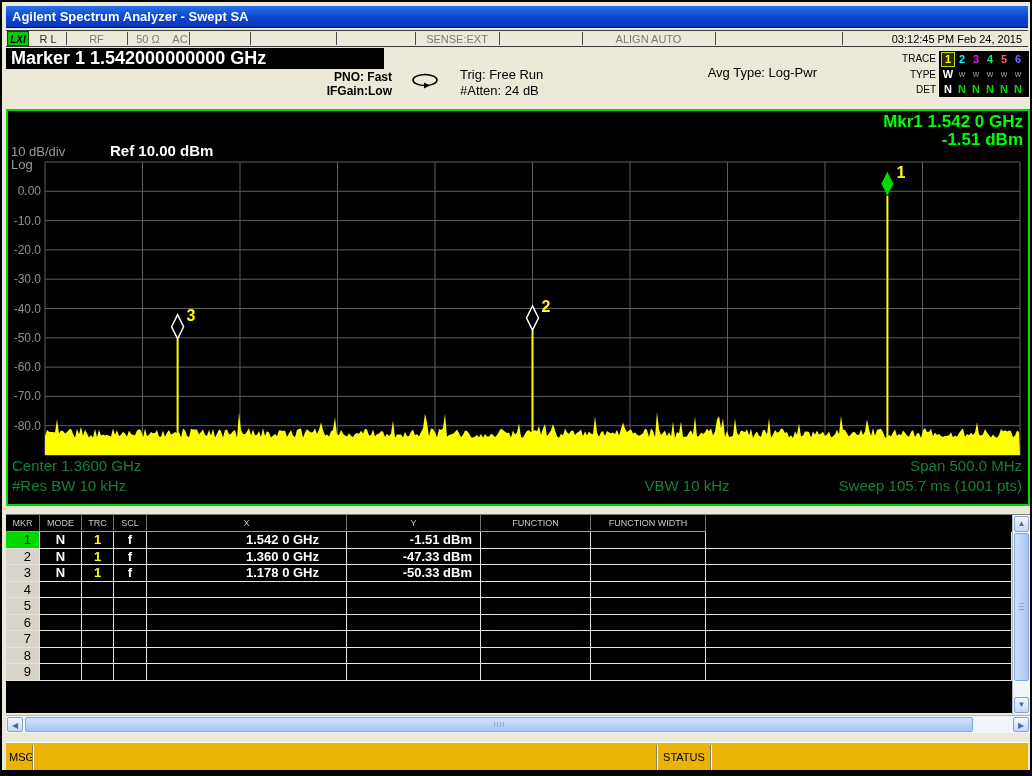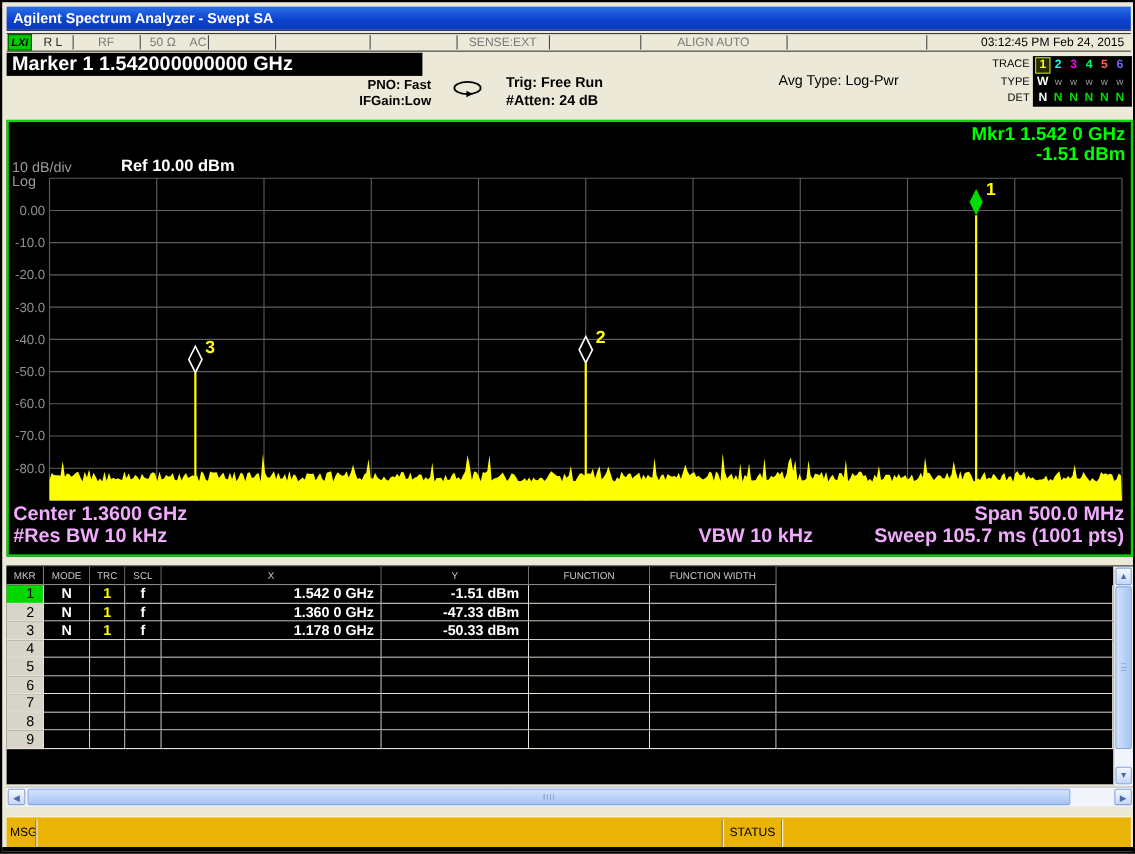--- a/index.html
+++ b/index.html
@@ -21,56 +21,56 @@
   .ss-txt{position:absolute;top:1px;line-height:14px;text-align:center;white-space:nowrap}
   .lxi{position:absolute;left:1px;top:0;width:22px;height:15px;background:#00cc00;
     color:#000;font-weight:bold;font-style:italic;font-size:10px;text-align:center;
     line-height:15px;border:1px solid #005000}
 
   
   .markerbar{left:4px;top:46px;width:378px;height:21px;background:#000;color:#fff;
     font-weight:bold;font-size:18px;line-height:21px;padding-left:5px;white-space:nowrap}
   .avgtype{left:585px;top:63px;width:230px;text-align:right;font-weight:normal;font-size:13px}
   .pnoblock{left:290px;width:100px;text-align:right;font-weight:bold;font-size:12px;line-height:13px}
-  .trigline{left:458px;font-weight:bold;font-size:13px;line-height:14px;white-space:nowrap}
+  .trigline{left:458px;font-weight:normal;font-size:13px;line-height:14px;white-space:nowrap}
   .tlabel{position:absolute;width:40px;text-align:right;font-size:10px;color:#000}
   .tracebox{left:937px;top:49px;width:90px;height:46px;background:#000;
     display:flex;flex-direction:column;justify-content:space-between;padding:1px 2px}
   .trow{display:flex;height:14px;align-items:center}
   .trow span{width:14px;text-align:center;font-weight:bold;font-size:11px;line-height:13px}
   .trow .sel{border:1px solid #b8e000;background:#2a2a00}
   .trow .typ-first{color:#fff}
   .trow .typ-rest{color:#9a9a9a;font-size:9px;font-weight:normal}
 
   
   .display{left:4px;top:107px;width:1024px;height:397px;background:#000;
     border:2px solid #00dc00}
   .display .abs{white-space:nowrap}
   .mkrline{right:5px;color:#00ff00;font-weight:bold;font-size:17px;text-align:left;line-height:18px}
   .scalelabel{left:3px;top:33px;color:#9a9a9a;font-size:13px}
   .reflabel{left:102px;top:31px;color:#fff;font-weight:bold;font-size:15px}
   .loglabel{left:3px;top:46px;color:#9a9a9a;font-size:13px}
-  .annot{color:#f0abfc;font-weight:bold;font-size:18px}
+  .annot{color:#15803d;font-weight:normal;font-size:15px}
   #spec{position:absolute;left:0;top:0}
 
   
   .mtable{left:4px;top:512px;width:1024px;height:199px;background:#000;border-top:1px solid #808080}
   .mhead{display:flex;height:17px}
   .mhead .hc{background:#000;color:#c8c8c8;font-size:9px;text-align:center;line-height:16px;
     border-right:1px solid #707070;border-bottom:1px solid #9a9a9a;overflow:hidden}
   .mrow{display:flex;height:16.5px}
   .cell{background:#000;color:#fff;font-size:13px;font-weight:bold;line-height:15px;
     border-right:1px solid #e6e3da;border-bottom:1px solid #e6e3da;overflow:hidden}
   .numcell{background:#d8d4ca;color:#000;font-weight:normal;text-align:right;padding-right:8px}
   .selrow .numcell{background:#00d800}
   .c0{width:34px}.c1{width:42px}.c2{width:32px}.c3{width:33px}.c4{width:200px}
   .c5{width:134px}.c6{width:110px}.c7{width:115px}.c8{width:306px}
   .mrow .c1,.mrow .c2,.mrow .c3{text-align:center}
   .mrow .c2{color:#ffff00}
-  .mrow .c4{text-align:right;padding-right:6px}
+  .mrow .c4{text-align:right;padding-right:27px}
   .mrow .c5{text-align:right;padding-right:8px}
 
   
   .vscroll{position:absolute;right:0;top:0;width:18px;height:199px;background:#f1f4fb;border-left:1px solid #b8b8b8}
   .sbtn{position:absolute;left:1px;right:1px;height:16px;border:1px solid #86a4dc;border-radius:2px;
     background:linear-gradient(180deg,#f4f8fe,#c6d8f6);color:#4a6aaa;font-size:8px;
     text-align:center;line-height:14px}
   .vthumb{position:absolute;left:1px;right:1px;top:18px;height:148px;border:1px solid #84a7e0;border-radius:2px;
     background:linear-gradient(90deg,#d2e1fc,#a6c4f2)}
   .vgrip{position:absolute;left:4px;right:4px;top:50%;margin-top:-4px;height:8px;

